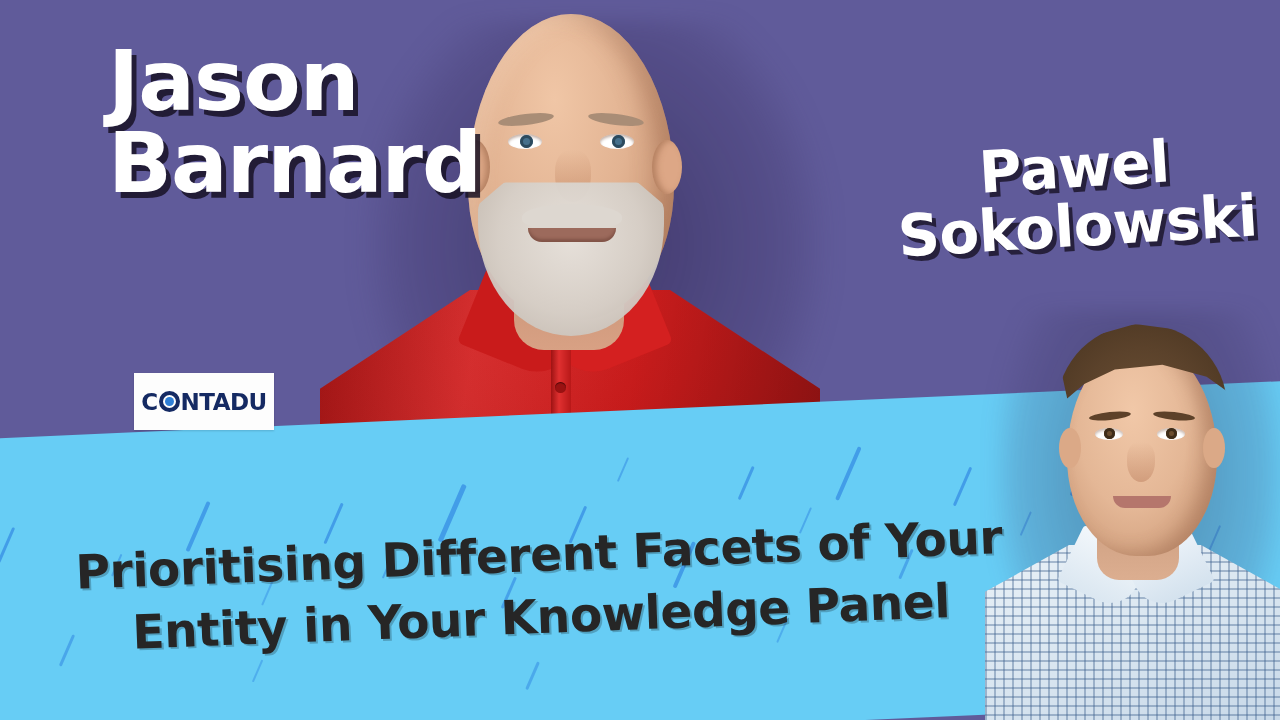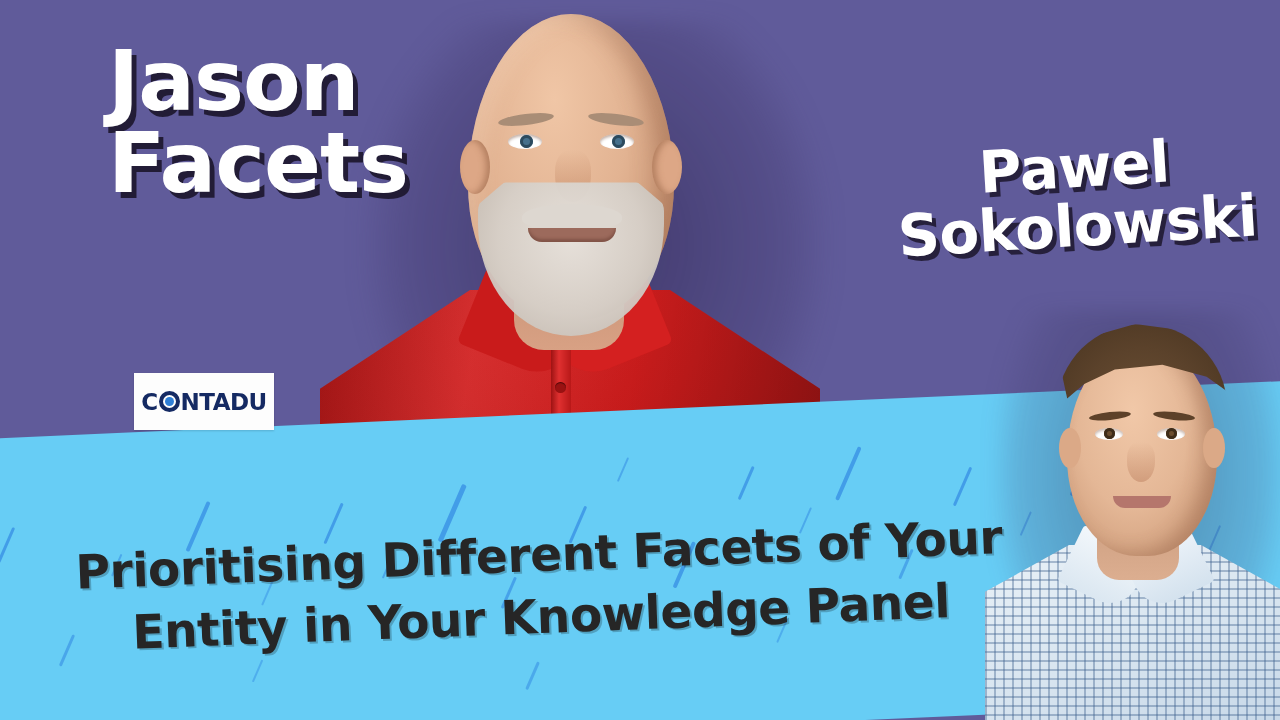--- a/index.html
+++ b/index.html
@@ -283,21 +283,21 @@
     <div class="p-brow r"></div>
     <div class="p-eye l"></div>
     <div class="p-eye r"></div>
     <div class="p-pupil l"></div>
     <div class="p-pupil r"></div>
     <div class="p-nose"></div>
     <div class="p-mouth"></div>
   </div>
 
   <div class="name-left"><span>Jason</span>
-<span>Facets</span></div>
+<span>Barnard</span></div>
 
   <div class="name-right"><span>Pawel</span>
 <span>Sokolowski</span></div>
 
   <div class="logo-box">
     <div class="logo-text">
       <span>C</span>
         <span class="logo-o"></span>
         <span>NTADU</span>
     </div>

